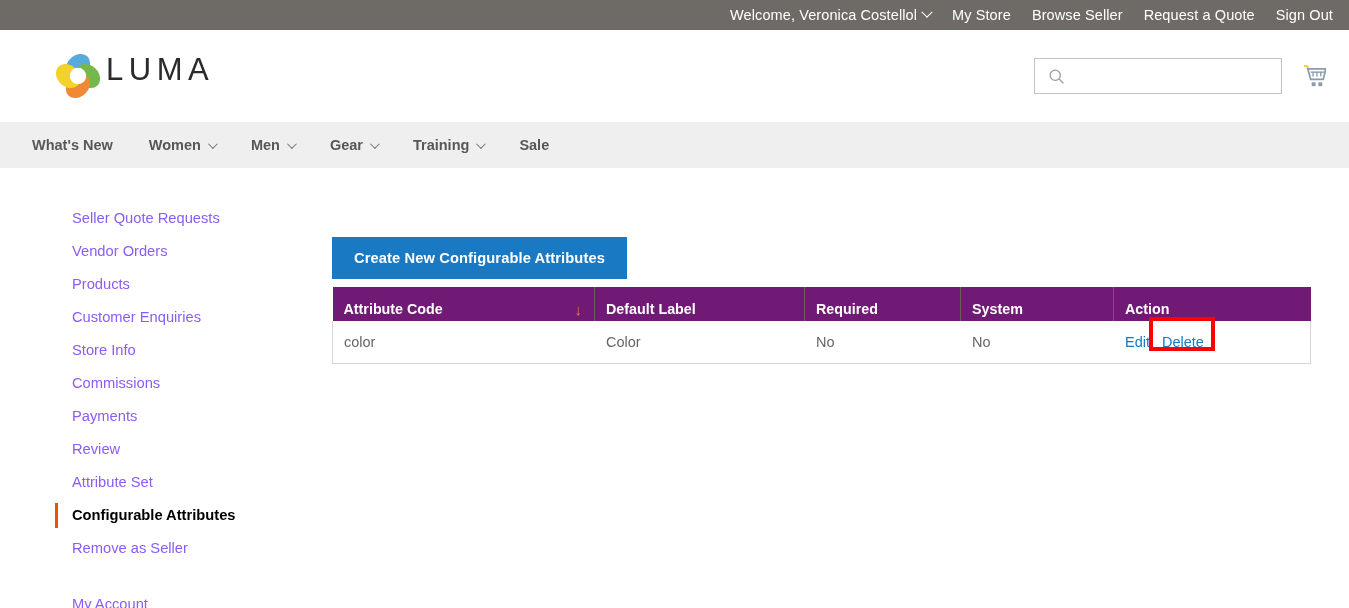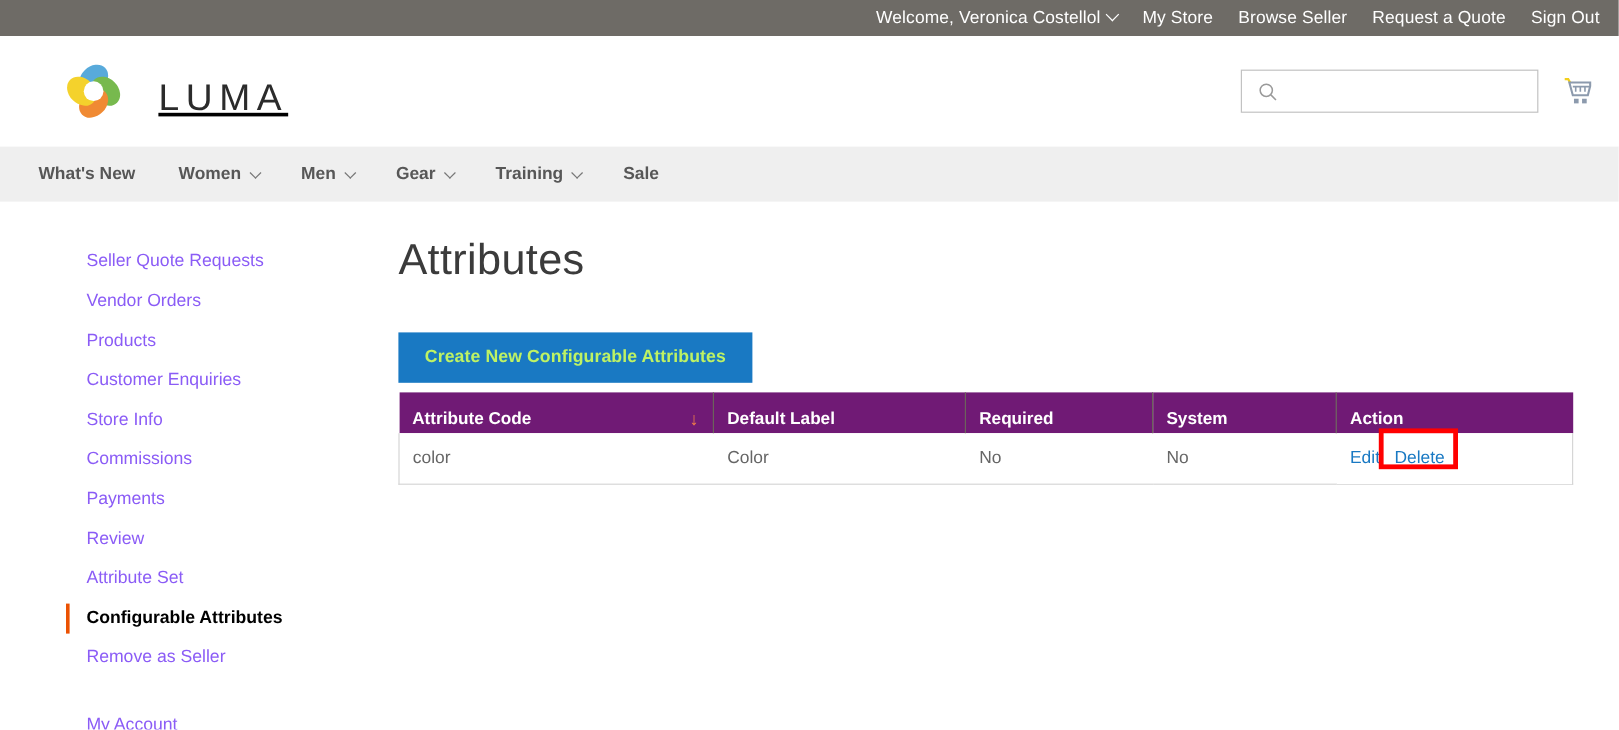--- a/index.html
+++ b/index.html
@@ -42,21 +42,21 @@
 
   
   .header {
     height: 92px;
     background: #ffffff;
     display: flex;
     align-items: center;
     padding: 0 20px 0 54px;
     position: relative;
   }
-  .logo-wrap { display: flex; align-items: flex-end; gap: 30px; text-decoration: underline; }
+  .logo-wrap { display: flex; align-items: flex-start; gap: 4px; }
   .logo-mark { width: 48px; height: 48px; }
   .logo-text {
     font-size: 31px;
     letter-spacing: 5.5px;
     color: #2b2b2b;
     font-weight: 400;
   }
   .header-right {
     margin-left: auto;
     display: flex;
@@ -153,21 +153,21 @@
     font-size: 36px;
     font-weight: 300;
     color: #3b3b3b;
     letter-spacing: 0.3px;
     line-height: 40px;
   }
   .create-btn {
     margin-top: 41px;
     display: inline-block;
     background: #1979c3;
-    color: #bef264;
+    color: #ffffff;
     font-size: 14.7px;
     font-weight: bold;
     border: none;
     padding: 13px 22px;
     cursor: pointer;
     font-family: "Liberation Sans", sans-serif;
     letter-spacing: 0.1px;
   }
 
   
@@ -315,21 +315,20 @@
     <div class="side-item">Commissions</div>
     <div class="side-item">Payments</div>
     <div class="side-item">Review</div>
     <div class="side-item">Attribute Set</div>
     <div class="side-item active">Configurable Attributes</div>
     <div class="side-item">Remove as Seller</div>
     <div class="side-item spaced">My Account</div>
   </div>
 
   <div class="main">
-    <h1 class="page-title">Attributes</h1>
 
     <button class="create-btn">Create New Configurable Attributes</button>
 
     <table class="attr-table">
       <thead>
         <tr>
           <th style="width:262px">
             <div class="th-inner">
               <span>Attribute Code</span>
               <span class="sort-arrow">↓</span>

